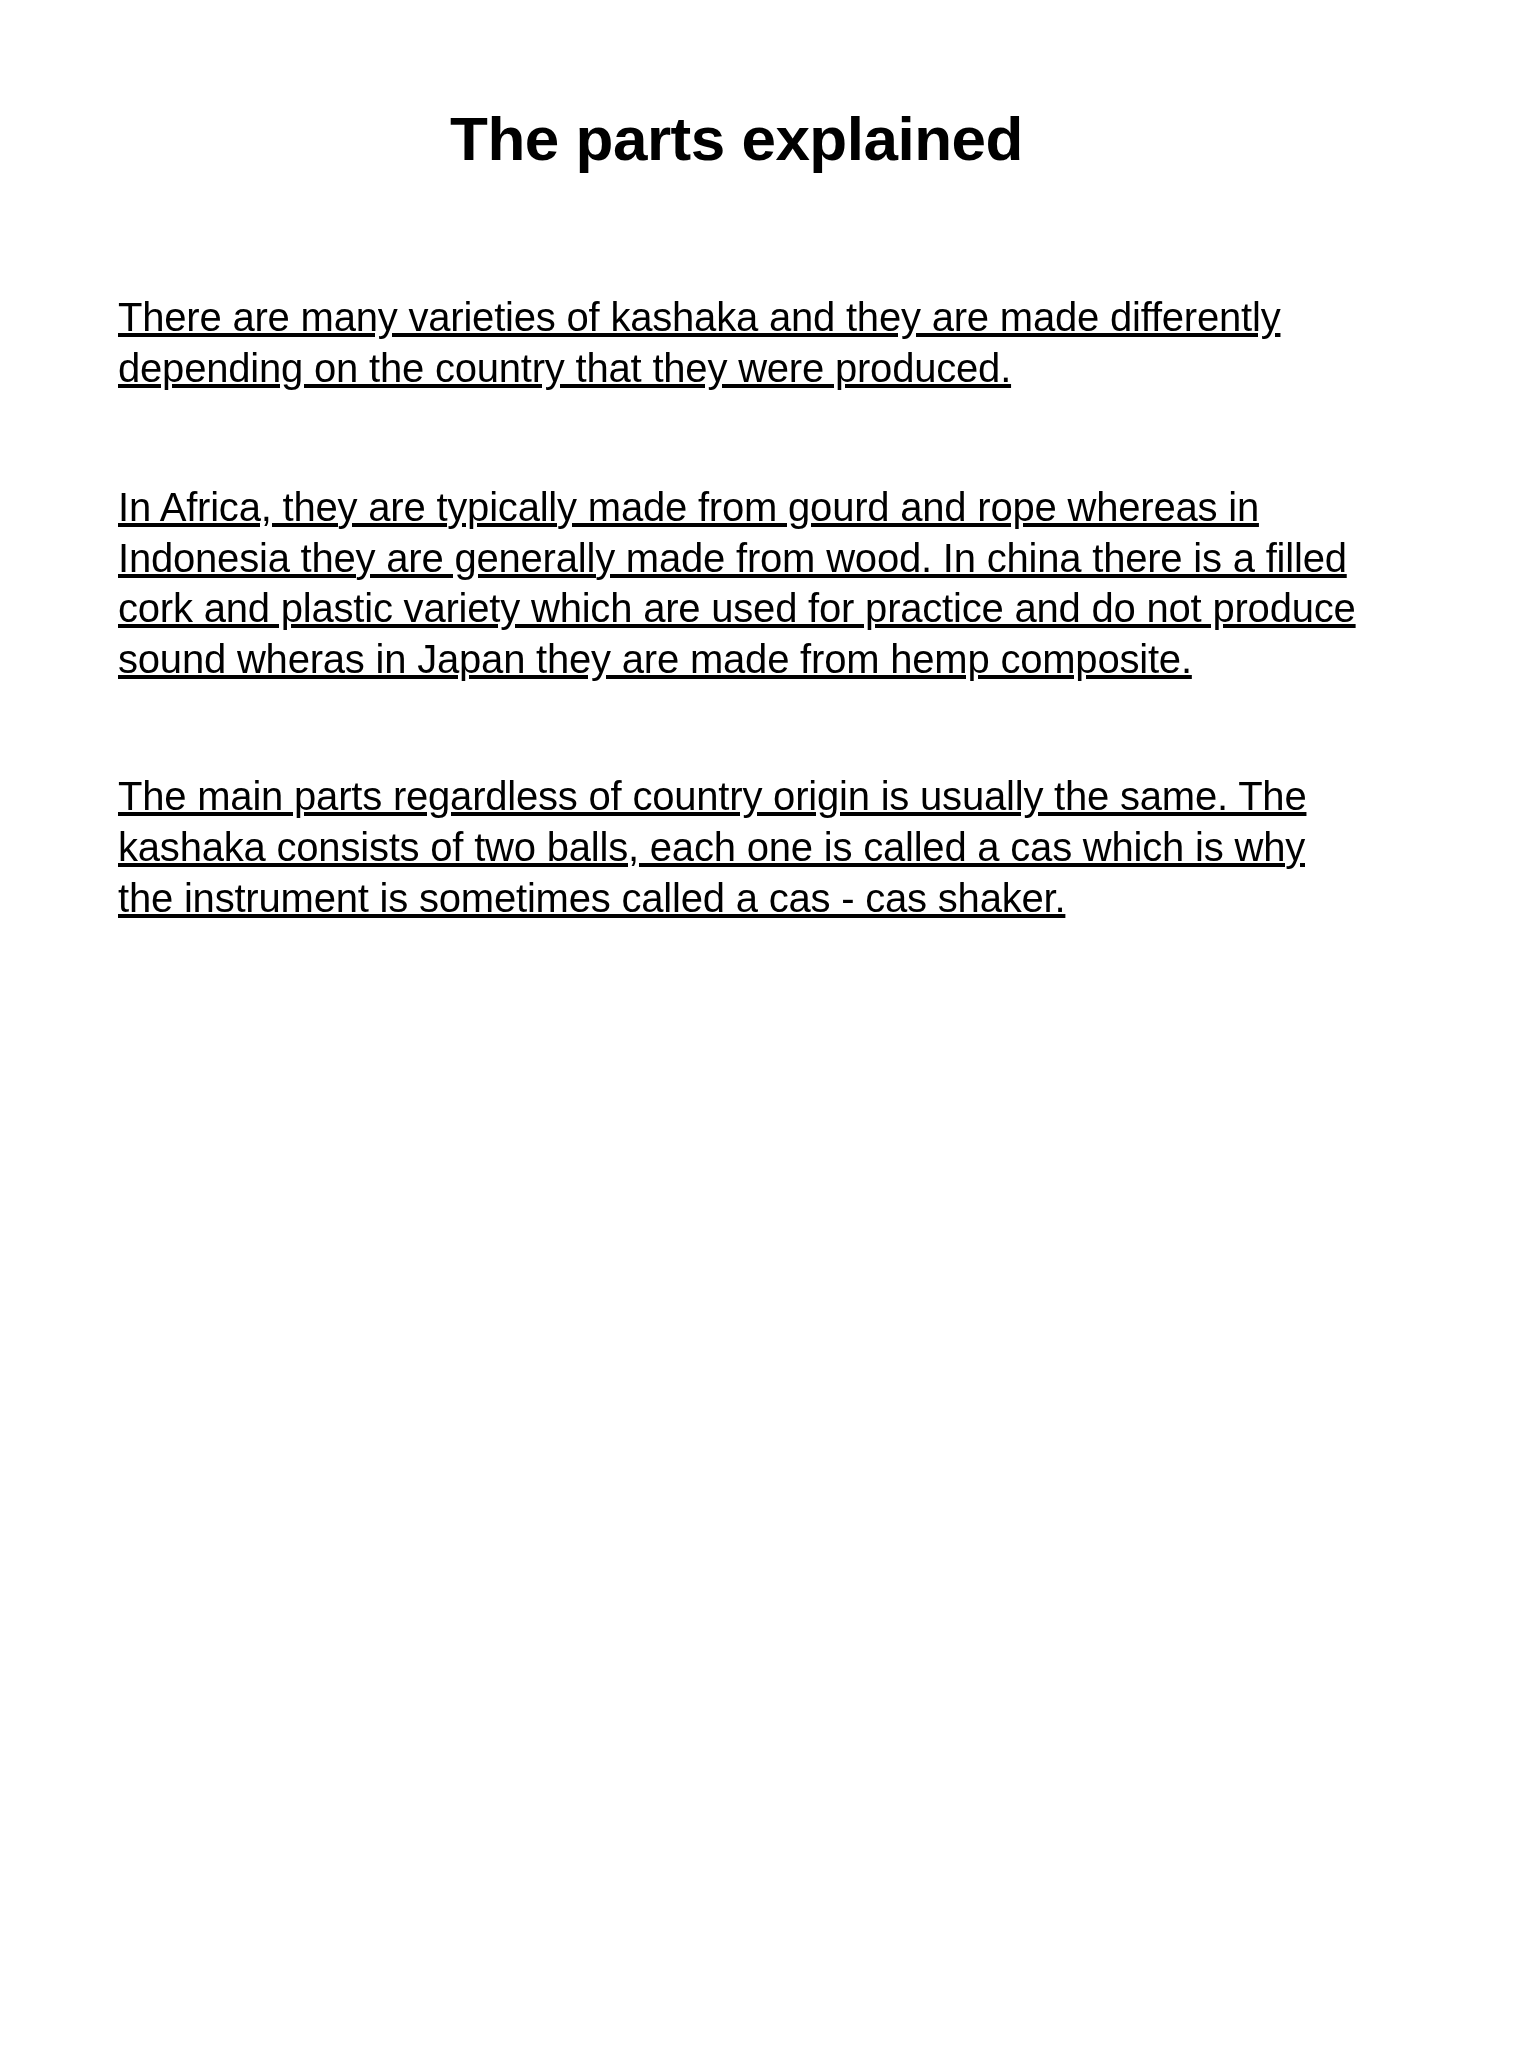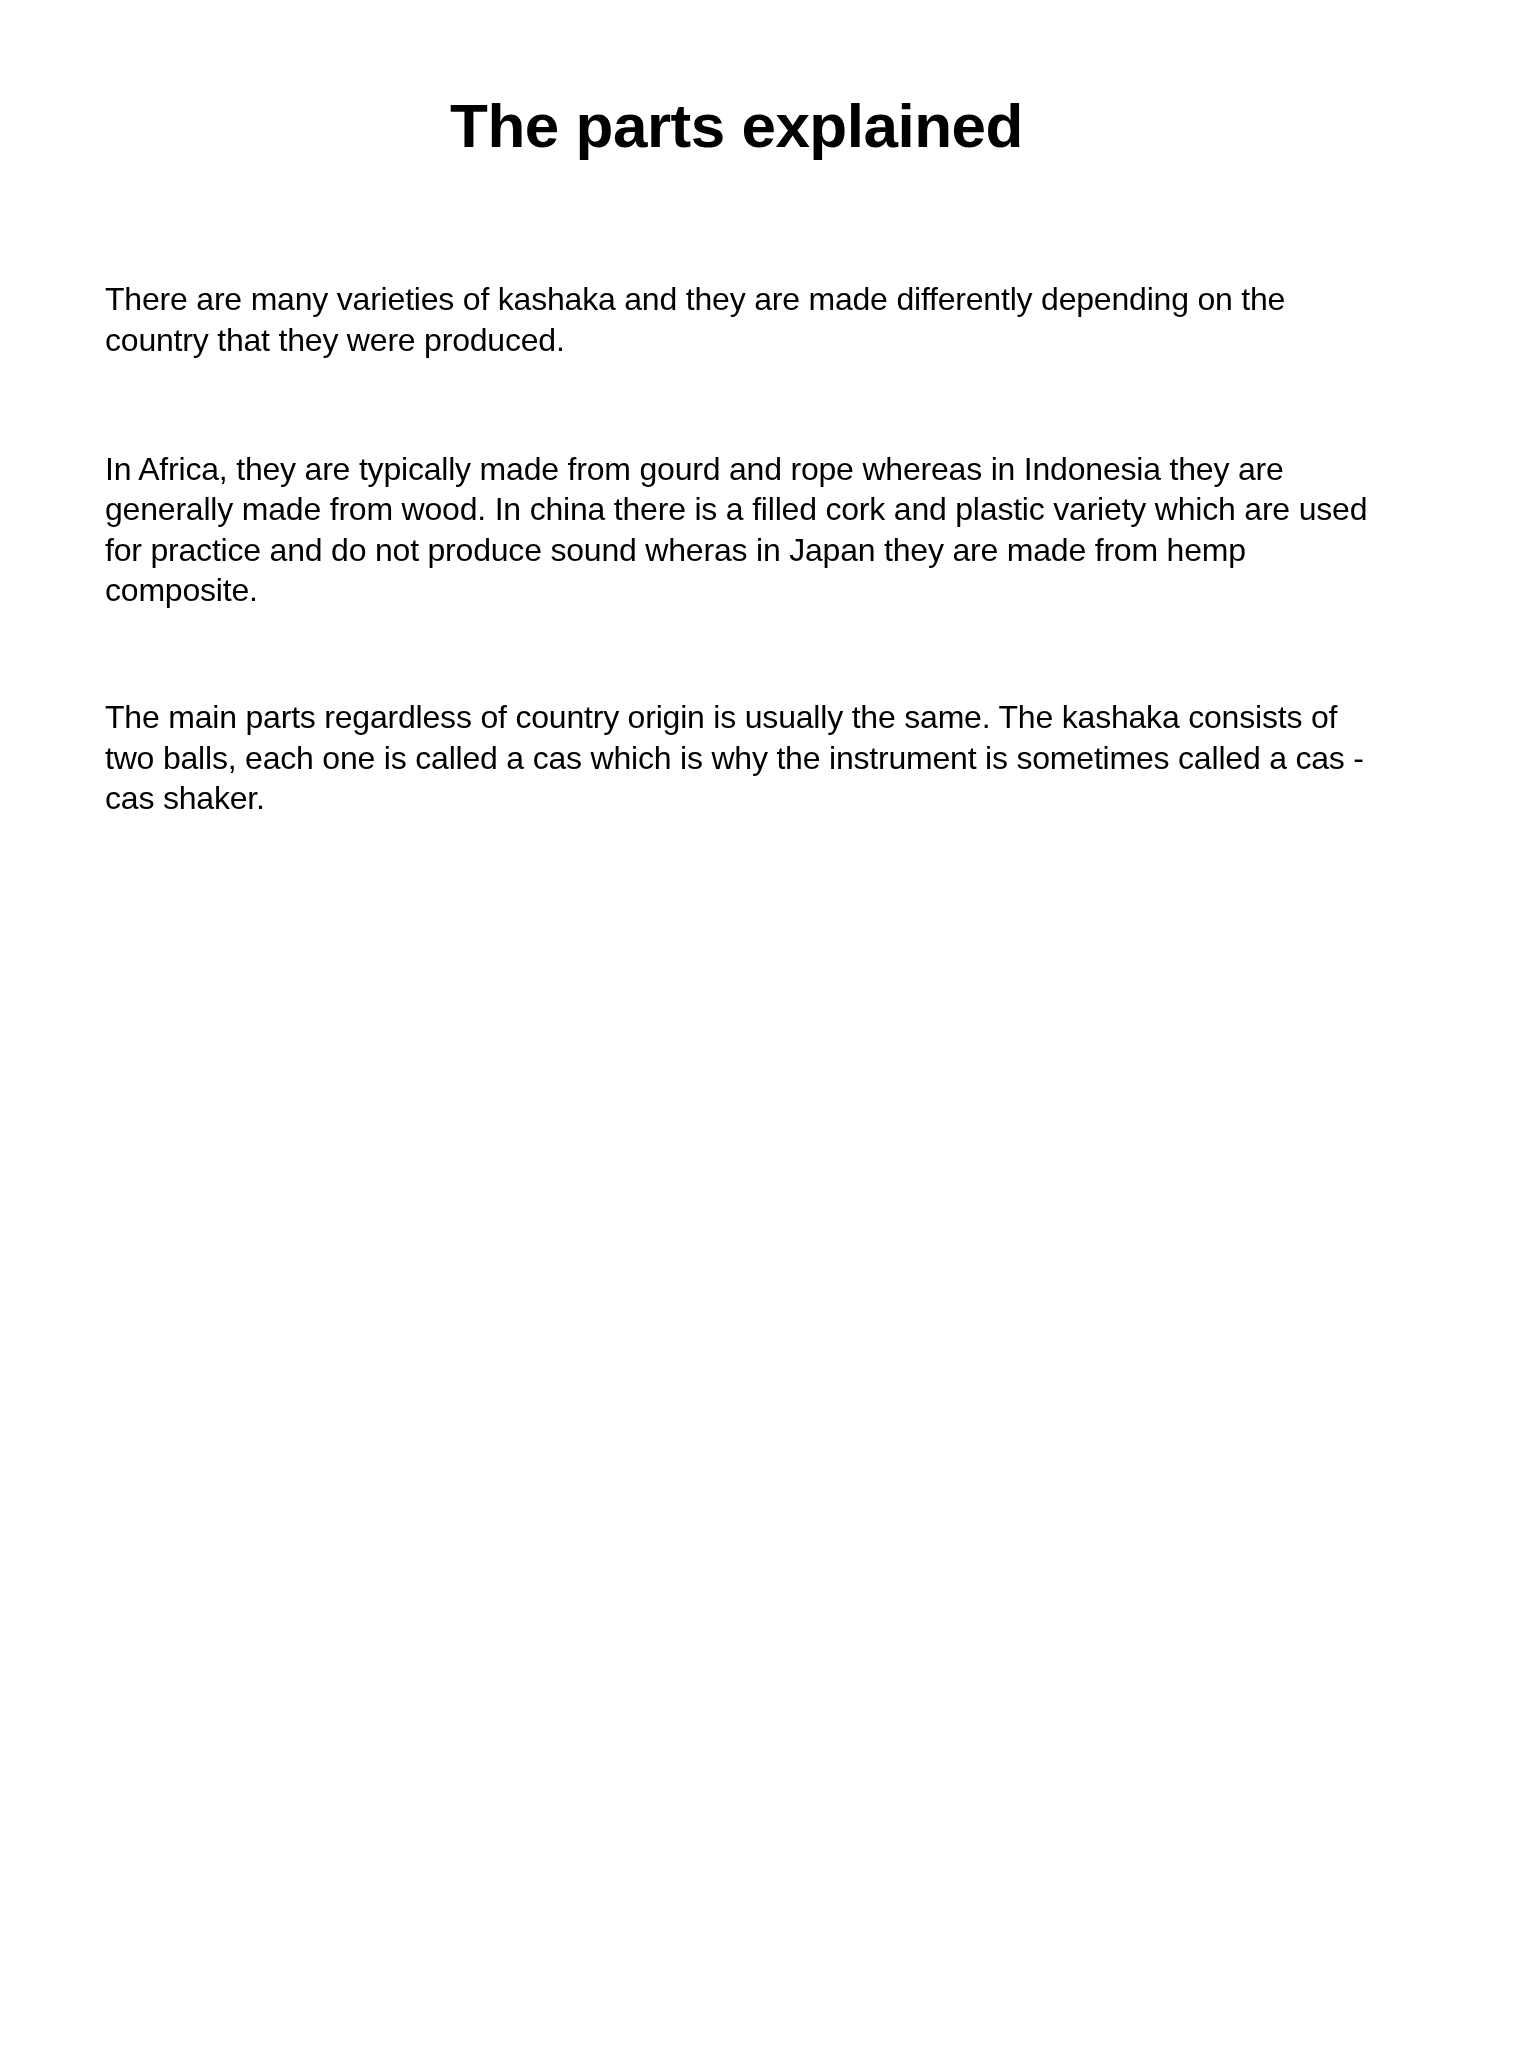--- a/index.html
+++ b/index.html
@@ -11,43 +11,44 @@
     width: 1536px;
     min-height: 2047px;
     font-family: "Liberation Sans", sans-serif;
     color: #000000;
     -webkit-font-smoothing: antialiased;
   }
   .page {
     width: 1473px;
     min-height: 2047px;
     box-sizing: border-box;
-    padding: 0;
+    padding: 13px;
     background: #ffffff;
     position: relative;
   }
   .doc-title {
     font-size: 62px;
     font-weight: 700;
     text-align: center;
     letter-spacing: -0.5px;
     margin: 0;
     padding-top: 90px;
     line-height: 1.15;
   }
   .body-block {
     padding-left: 105px;
     padding-right: 95px;
   }
   .para {
-    font-size: 32px;
+    font-size: 40px;
     line-height: 1.27;
     font-weight: 400;
     margin: 0;
     letter-spacing: -0.2px;
+    text-decoration: underline;
   }
   .gap-1 { height: 118px; }
   .gap-2 { height: 88px; }
   .gap-3 { height: 86px; }
   .gap-4 { height: 86px; }
 </style>
 </head>
 <body>
 
 <div class="page">

